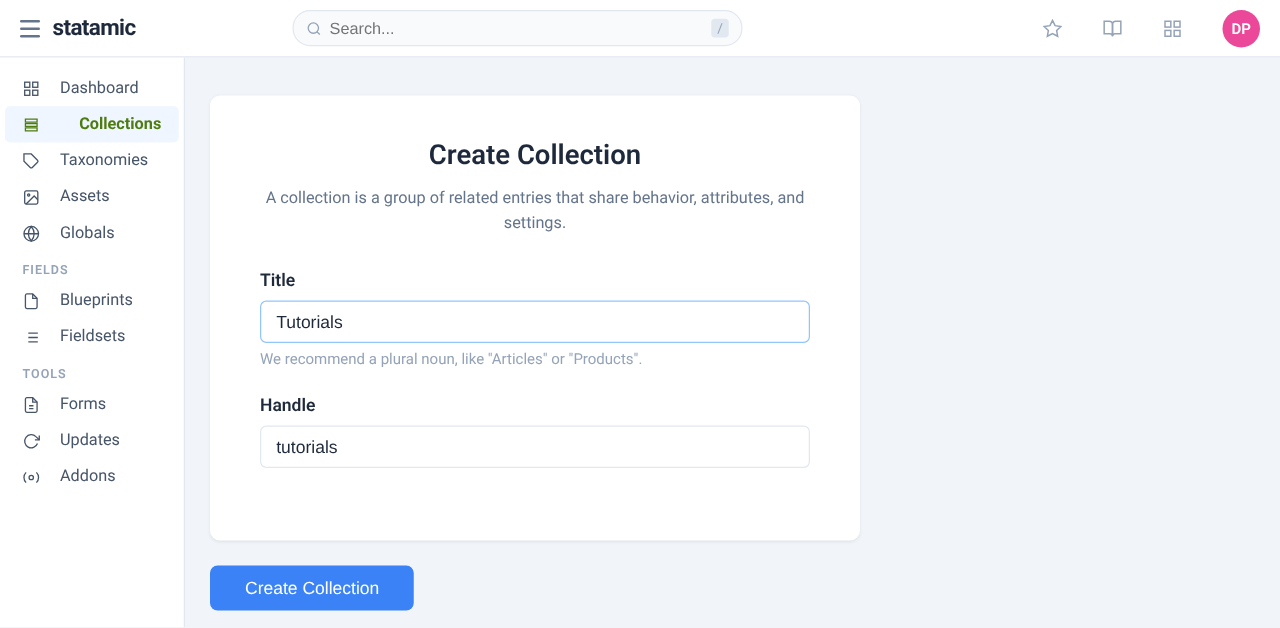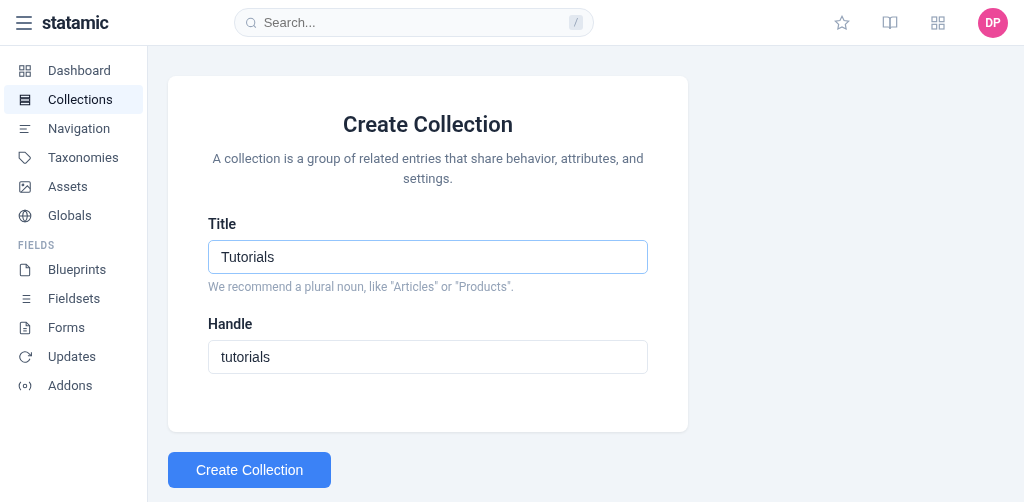--- a/index.html
+++ b/index.html
@@ -18,21 +18,21 @@
 
     .topbar-right { display: flex; align-items: center; gap: 32px; margin-left: auto; }
     .avatar { width: 30px; height: 30px; border-radius: 50%; background: #ec4899; color: #fff; font-size: 12px; font-weight: 600; display: flex; align-items: center; justify-content: center; cursor: pointer; }
 
     
     .main { display: flex; flex: 1; overflow: hidden; }
 
     
     .sidebar { width: 148px; background: #fff; border-right: 1px solid #e2e8f0; padding: 10px 0; overflow-y: auto; flex-shrink: 0; }
     .sidebar-item { display: flex; align-items: center; gap: 16px; padding: 7px 14px; font-size: 13px; color: #475569; cursor: pointer; border-radius: 4px; margin: 0 4px; }
-    .sidebar-item.active { background: #eff6ff; color: #0f172a; font-weight: 400; }
+    .sidebar-item.active { background: #eff6ff; color: #4d7c0f; font-weight: 700; justify-content: space-between; }
     .sidebar-icon { font-size: 14px; flex-shrink: 0; }
     .sidebar-section-label { font-size: 10px; font-weight: 600; color: #94a3b8; letter-spacing: 0.08em; text-transform: uppercase; padding: 10px 18px 4px; }
 
     
     .content { flex: 1; padding: 30px 20px; overflow-y: auto; display: flex; flex-direction: column; align-items: flex-start; }
 
     
     .form-card { background: #fff; border-radius: 8px; padding: 36px 40px 36px; width: 100%; max-width: 520px; box-shadow: 0 1px 3px rgba(0,0,0,0.08); }
     .form-card h1 { font-size: 22px; font-weight: 600; color: #1e293b; text-align: center; margin-bottom: 12px; }
     .form-subtitle { font-size: 13px; color: #64748b; text-align: center; margin-bottom: 28px; line-height: 1.5; }
@@ -103,28 +103,20 @@
 
     <div class="sidebar-item active">
       <svg class="sidebar-icon" width="14" height="14" viewBox="0 0 24 24" fill="none" stroke="currentColor" stroke-width="1.8">
           <path d="M4 4h16v4H4z"></path>
           <path d="M4 10h16v4H4z"></path>
           <path d="M4 16h16v4H4z"></path>
         </svg>
       <span>Collections</span>
     </div>
 
-    <div class="sidebar-item">
-      <svg class="sidebar-icon" width="14" height="14" viewBox="0 0 24 24" fill="none" stroke="currentColor" stroke-width="1.8">
-          <line x1="3" y1="6" x2="21" y2="6"></line>
-          <line x1="3" y1="12" x2="15" y2="12"></line>
-          <line x1="3" y1="18" x2="18" y2="18"></line>
-        </svg>
-      <span>Navigation</span>
-    </div>
 
     <div class="sidebar-item">
       <svg class="sidebar-icon" width="14" height="14" viewBox="0 0 24 24" fill="none" stroke="currentColor" stroke-width="1.8">
           <path d="M20.59 13.41l-7.17 7.17a2 2 0 0 1-2.83 0L2 12V2h10l8.59 8.59a2 2 0 0 1 0 2.82z"></path>
           <line x1="7" y1="7" x2="7.01" y2="7"></line>
         </svg>
       <span>Taxonomies</span>
     </div>
 
     <div class="sidebar-item">
@@ -160,20 +152,21 @@
           <line x1="8" y1="6" x2="21" y2="6"></line>
           <line x1="8" y1="12" x2="21" y2="12"></line>
           <line x1="8" y1="18" x2="21" y2="18"></line>
           <line x1="3" y1="6" x2="3.01" y2="6"></line>
           <line x1="3" y1="12" x2="3.01" y2="12"></line>
           <line x1="3" y1="18" x2="3.01" y2="18"></line>
         </svg>
       <span>Fieldsets</span>
     </div>
 
+    <div class="sidebar-section-label">TOOLS</div>
 
     <div class="sidebar-item">
       <svg class="sidebar-icon" width="14" height="14" viewBox="0 0 24 24" fill="none" stroke="currentColor" stroke-width="1.8">
           <path d="M14 2H6a2 2 0 0 0-2 2v16a2 2 0 0 0 2 2h12a2 2 0 0 0 2-2V8z"></path>
           <line x1="9" y1="13" x2="15" y2="13"></line>
           <line x1="9" y1="17" x2="15" y2="17"></line>
           <polyline points="14 2 14 8 20 8"></polyline>
         </svg>
       <span>Forms</span>
     </div>

